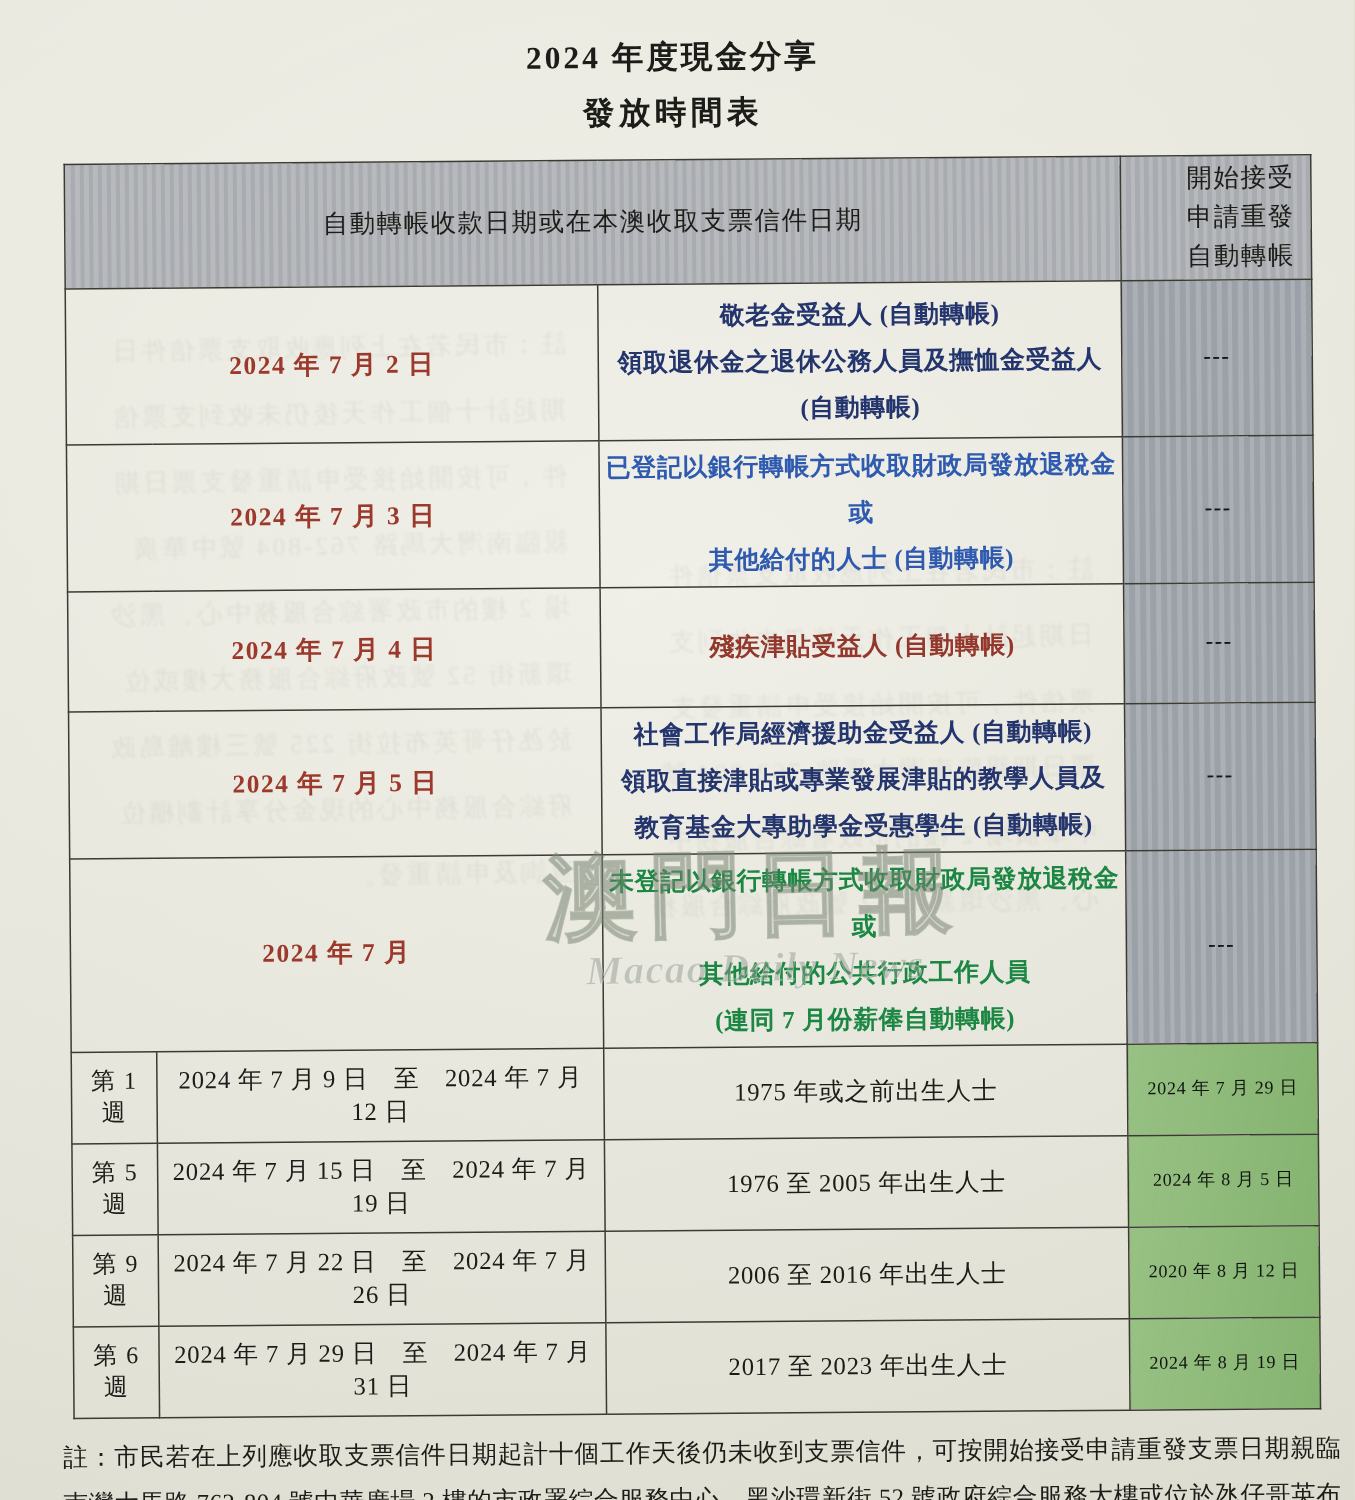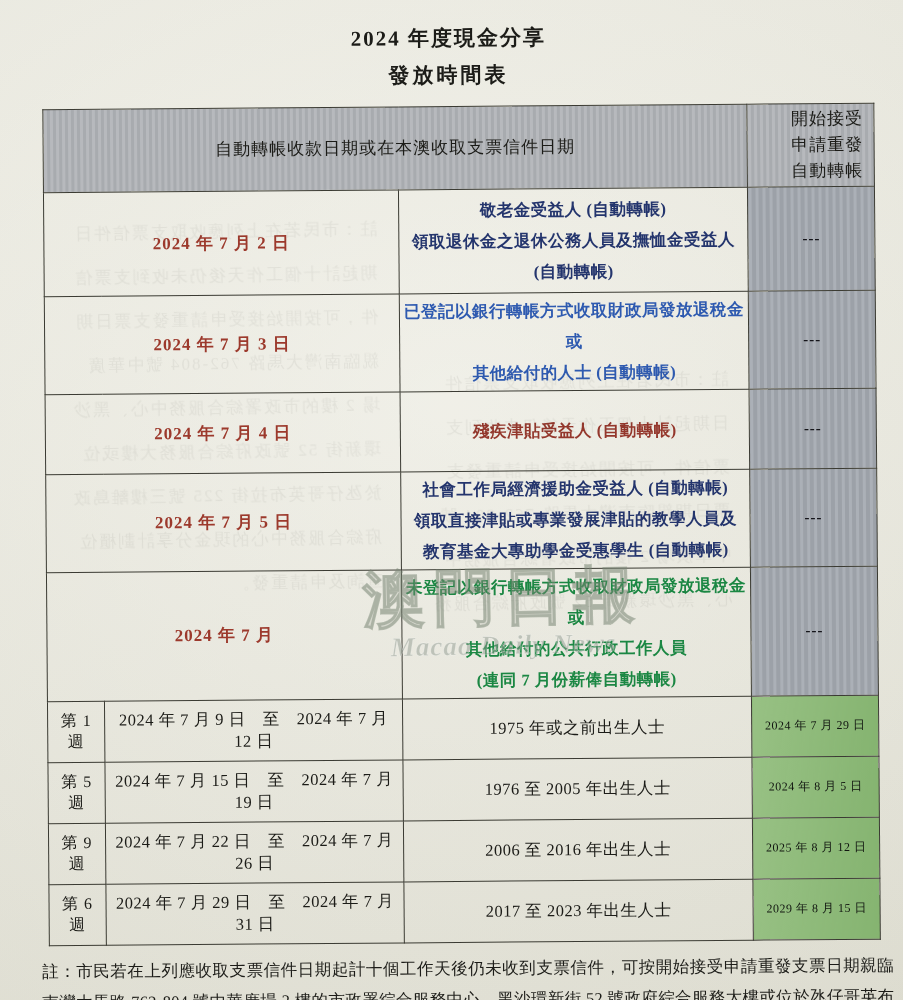--- a/index.html
+++ b/index.html
@@ -184,27 +184,27 @@
           <tr class="week-row">
             <td class="week-cell">第 5 週</td>
             <td class="range-cell">2024 年 7 月 15 日　至　2024 年 7 月 19 日</td>
             <td class="group-cell">1976  至  2005  年出生人士</td>
             <td class="green-cell">2024 年 8 月 5 日</td>
           </tr>
           <tr class="week-row">
             <td class="week-cell">第 9 週</td>
             <td class="range-cell">2024 年 7 月 22 日　至　2024 年 7 月 26 日</td>
             <td class="group-cell">2006  至  2016  年出生人士</td>
-            <td class="green-cell">2025 年 8 月 12 日</td>
+            <td class="green-cell">2020 年 8 月 12 日</td>
           </tr>
           <tr class="week-row">
             <td class="week-cell">第 6 週</td>
             <td class="range-cell">2024 年 7 月 29 日　至　2024 年 7 月 31 日</td>
             <td class="group-cell">2017  至  2023  年出生人士</td>
-            <td class="green-cell">2029 年 8 月 15 日</td>
+            <td class="green-cell">2024 年 8 月 19 日</td>
           </tr>
         </tbody>
     </table>
 
     <p class="footnote">註：市民若在上列應收取支票信件日期起計十個工作天後仍未收到支票信件，可按開始接受申請重發支票日期親臨南灣大馬路 762-804 號中華廣場 2 樓的市政署綜合服務中心、黑沙環新街 52 號政府綜合服務大樓或位於氹仔哥英布拉街 225 號三樓離島政府綜合服務中心的現金分享計劃櫃位查詢及申請重發。</p>
 
   </div>
 
   <div class="watermark">
     <div class="wm-cjk">澳門日報</div>

